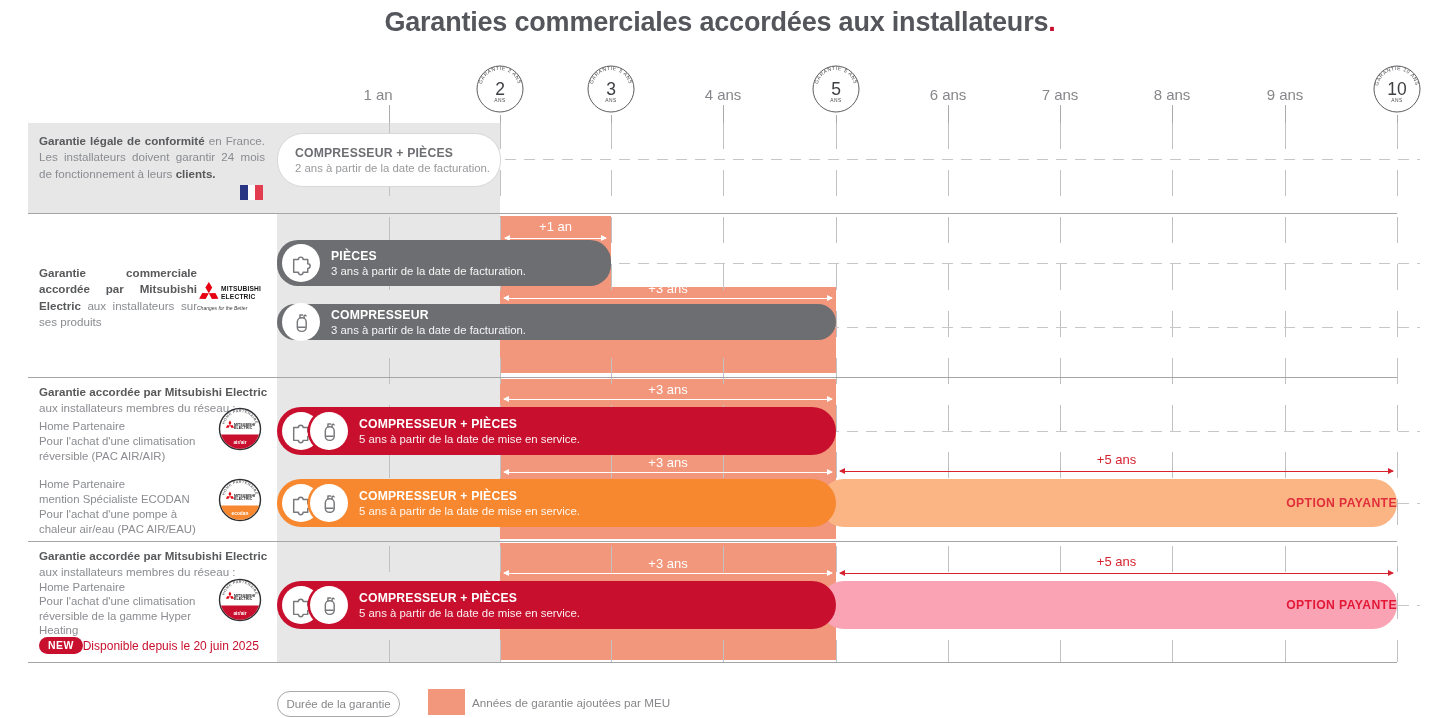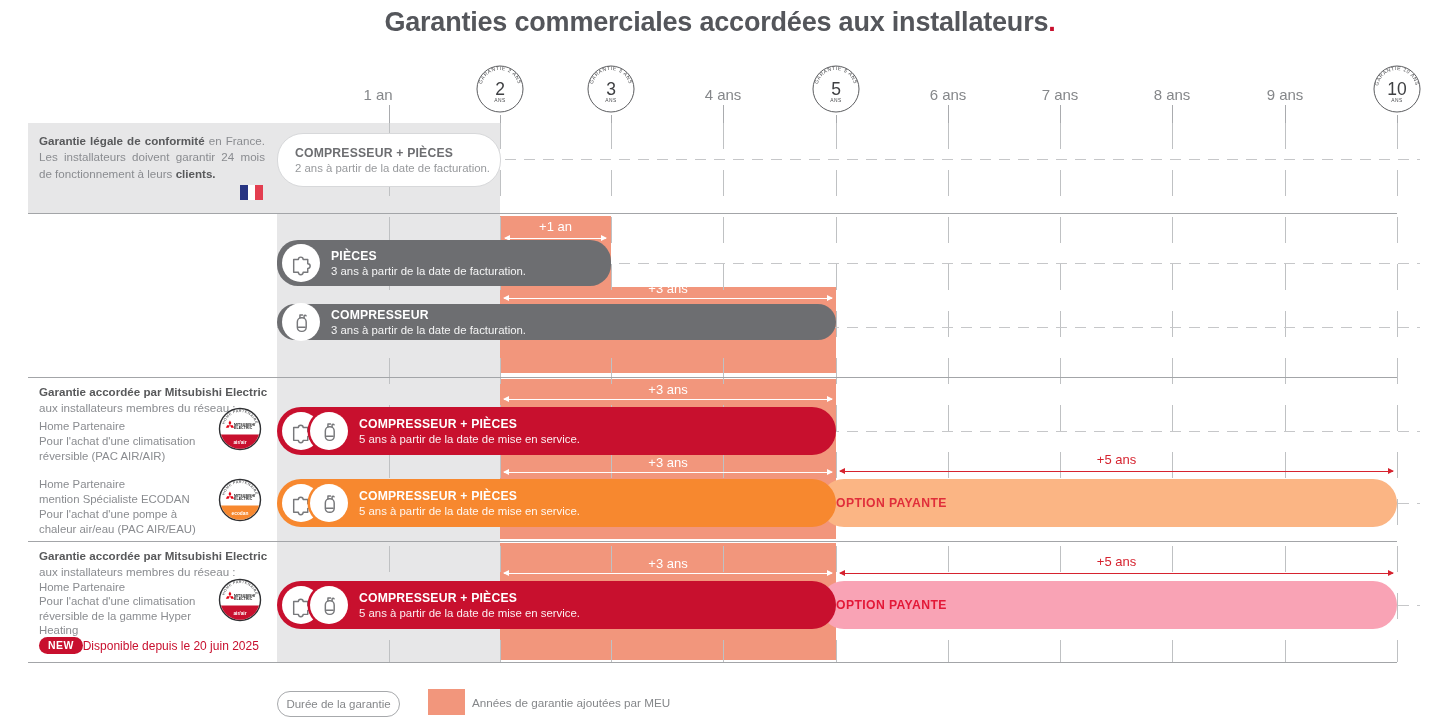--- a/index.html
+++ b/index.html
@@ -25,21 +25,21 @@
          background:repeating-linear-gradient(180deg,#BFC1C3 0 26px,transparent 26px 47px);}
   .hdash{position:absolute;left:277px;width:1143px;height:1px;
          background:repeating-linear-gradient(90deg,#C6C7C9 0 11px,transparent 11px 19px);}
   .sep{position:absolute;left:28px;width:1369px;height:1px;background:#A3A5A8;}
   
   .bar{position:absolute;display:flex;align-items:center;}
   .bubble{background:#fff;border:1px solid #D7D8DA;border-radius:26px;}
   .gbar{background:#6D6E71;border-radius:21px;}
   .rbar{background:#C8102E;border-radius:24px;}
   .obar{background:#F7882F;border-radius:24px;}
-  .ext{position:absolute;border-radius:24px;display:flex;align-items:center;justify-content:flex-start;}
+  .ext{position:absolute;border-radius:24px;display:flex;align-items:center;justify-content:flex-end;}
   .ext span{font-weight:bold;font-size:12.2px;letter-spacing:.4px;text-indent:16px;}
   .icn{position:absolute;width:38px;height:38px;border-radius:50%;background:#fff;
        display:flex;align-items:center;justify-content:center;}
   .icn svg{stroke:#77787B;fill:none;stroke-width:1.4;stroke-linecap:round;stroke-linejoin:round;}
   .bartext{display:flex;flex-direction:column;justify-content:center;gap:2px;}
   .bt{font-weight:bold;font-size:12.2px;color:#fff;letter-spacing:.2px;}
   .bs{font-size:11.4px;color:rgba(255,255,255,.93);}
   .bubble .bt{color:#6D6E71;}
   .bubble .bs{color:#97999C;}
   
@@ -170,20 +170,29 @@
     <div class="flag" style="right:14px;bottom:13px"></div>
   </div>
 
   <div class="bar bubble" style="left:277px;top:133px;width:222px;height:52px">
     <div class="bartext" style="margin-left:17px">
       <span class="bt">COMPRESSEUR + PIÈCES</span>
       <span class="bs">2 ans à partir de la date de facturation.</span>
     </div>
   </div>
 
+  <div class="cell" style="top:213px;height:164px">
+    <p class="lt abs" style="left:11px;top:52px;width:158px"><b>Garantie commerciale accordée par Mitsubishi Electric</b><span> aux installateurs sur ses produits</span></p>
+    <svg class="abs" style="left:168px;top:68px" width="72" height="32" viewBox="0 0 72 32">
+      <use href="#mmark" fill="#E60012" transform="translate(0,1) scale(0.80)"></use>
+      <text class="melogo-t1" x="25" y="10">MITSUBISHI</text>
+      <text class="melogo-t1" x="25" y="17.5">ELECTRIC</text>
+      <text class="melogo-tag" x="1" y="28.5">Changes for the Better</text>
+    </svg>
+  </div>
 
   <div class="plus w" style="left:500px;top:219px;width:111px">+1 an</div>
   <div class="arrow" style="left:505px;top:238px;width:101px;color:#fff"></div>
   <div class="bar gbar" style="left:277px;top:240px;width:334px;height:46px">
     <div class="icn" style="left:5px">
       <svg width="25" height="25" viewBox="0 0 24 24">
           <path d="M4.5 8.2 L9 8.2 A2.3 2.3 0 1 1 13.6 8.2 L18 8.2 L18 12.2 A2.3 2.3 0 1 1 18 16.8 L18 20.5 L13.6 20.5 A2.3 2.3 0 1 1 9 20.5 L4.5 20.5 Z"></path>
         </svg>
     </div>
     <div class="bartext" style="margin-left:54px">

